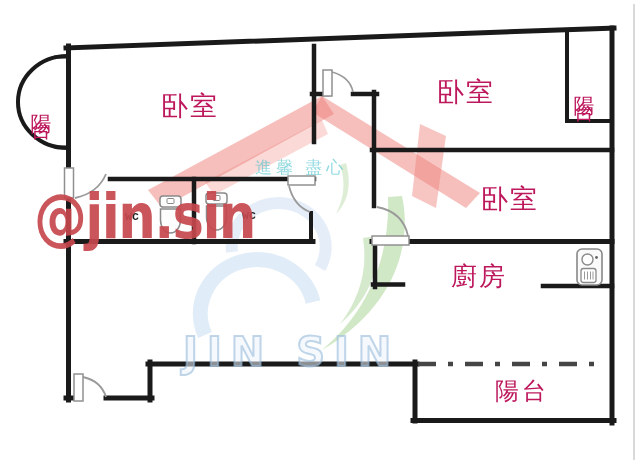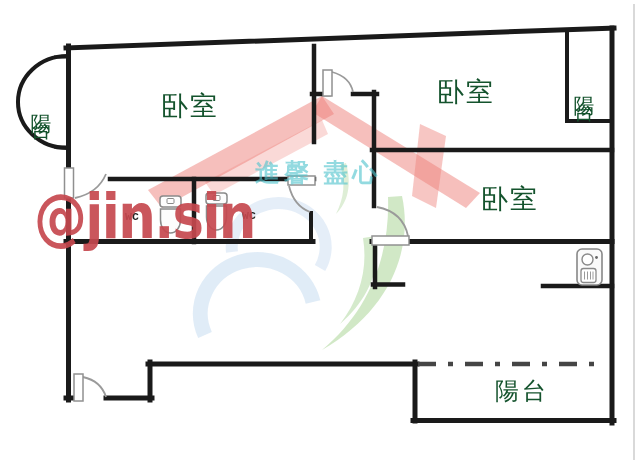--- a/index.html
+++ b/index.html
@@ -1,27 +1,27 @@
 <!DOCTYPE html>
 <html><head>
 <meta charset="utf-8">
 <style>
   html,body{margin:0;padding:0;background:#ffffff;}
   .stage{position:relative;width:640px;height:466px;background:#ffffff;overflow:hidden;
          font-family:"Liberation Serif","DejaVu Serif",serif;}
   .stage svg{position:absolute;left:0;top:0;}
-  .lbl{position:absolute;color:#14532d;white-space:nowrap;transform:translate(-50%,-50%);
+  .lbl{position:absolute;color:#be185d;white-space:nowrap;transform:translate(-50%,-50%);
        font-family:Liberation Sans, sans-serif;}
   .lbl.vert{writing-mode:vertical-rl;text-orientation:upright;letter-spacing:4px;}
   .wc{font-family:Liberation Mono, monospace;font-weight:bold;font-size:11.5px;color:#222;}
   .room{font-size:27px;letter-spacing:2px;}
   .wm-handle{position:absolute;left:34px;top:180px;font-family:"DejaVu Sans","Liberation Sans",sans-serif;
        font-weight:bold;font-size:63px;color:rgba(198,72,78,0.92);letter-spacing:-2px;
        transform:scaleX(0.84);transform-origin:left top;z-index:30;}
-  .wm-brand{position:absolute;left:255px;top:156px;font-size:25px;font-weight:bold;
+  .wm-brand{position:absolute;left:255px;top:156px;font-size:17px;font-weight:normal;
        color:rgba(80,195,205,0.62);letter-spacing:4px;z-index:5;}
   .wm-brand-en{position:absolute;left:183px;top:329px;font-family:"DejaVu Sans","Liberation Sans",sans-serif;
        font-weight:bold;font-size:40px;letter-spacing:9px;color:rgba(236,244,251,0.55);
        -webkit-text-stroke:2px rgba(152,186,219,0.6);z-index:5;}
   .edge-streak{position:absolute;left:633px;top:4px;width:2px;height:456px;background:#cfcfcf;opacity:.8;}
 </style>
 </head>
 <body>
 
 <div class="stage">
@@ -119,23 +119,25 @@
         <circle cx="596.5" cy="257.5" r="1.4" fill="#666666"></circle>
         <rect x="581" y="268.5" width="15" height="14" rx="2.5" fill="#ffffff" stroke="#8a8a8a" stroke-width="1.3"></rect>
         <path d="M584.5,271.5 v8 M587.5,271.5 v8 M590.5,271.5 v8 M593,271.5 v8" stroke="#9a9a9a" stroke-width="1"></path>
       </g>
     </g>
   </svg>
 
   <div class="lbl room" style="left:190px;top:106px;">卧室</div>
   <div class="lbl room" style="left:466px;top:92px;">卧室</div>
   <div class="lbl room" style="left:510px;top:199px;">卧室</div>
+  <div class="lbl room" style="left:479px;top:276px;font-size:26px;">廚房</div>
   <div class="lbl vert" style="left:41px;top:102px;font-size:21px;">陽台</div>
   <div class="lbl vert" style="left:584px;top:84px;font-size:21px;">陽台</div>
   <div class="lbl" style="left:522px;top:391px;font-size:24px;letter-spacing:3px;">陽台</div>
   <div class="lbl wc" style="left:132px;top:216px;">WC</div>
   <div class="lbl wc" style="left:249px;top:215px;">WC</div>
 
   <div class="wm-brand">進馨 盡心</div>
   <div class="wm-handle">@jin.sin</div>
+  <div class="wm-brand-en">JIN SIN</div>
 
   <div class="edge-streak"></div>
 </div>
 
 </body></html>

